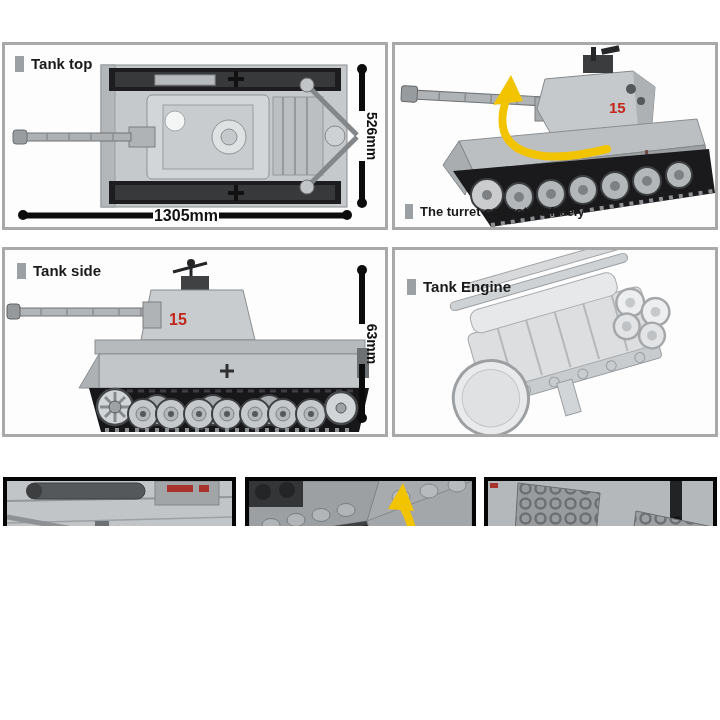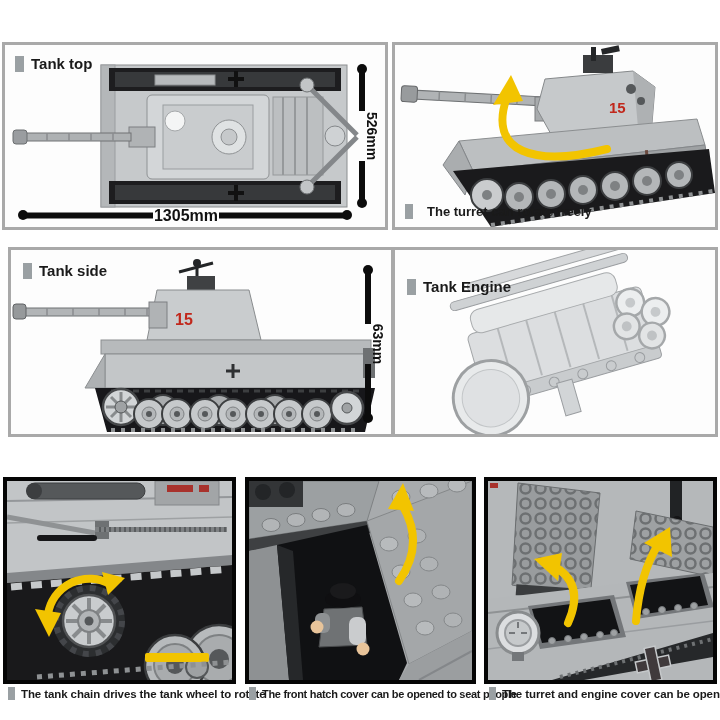--- a/index.html
+++ b/index.html
@@ -1,28 +1,28 @@
 <!DOCTYPE html>
 <html><head>
 <meta charset="utf-8">
 <style>
   html,body{margin:0;padding:0;background:#fff;}
-  .stage{position:relative;width:720px;height:720px;background:#ffffff;overflow:hidden;
+  .stage{position:relative;width:720px;height:526px;background:#ffffff;overflow:hidden;
          font-family:"Liberation Sans",sans-serif;color:#1a1a1a;}
   .panel{position:absolute;background:#fdfdfd;border:3px solid #a9a9a9;box-sizing:border-box;}
   .photo{position:absolute;background:#b7babc;border:4px solid #050505;box-sizing:border-box;overflow:hidden;}
   .panel svg,.photo svg{display:block;width:100%;height:100%;}
   .plabel{position:absolute;display:flex;align-items:center;gap:7px;z-index:5;}
   .plabel .txt{font-weight:bold;font-size:15px;white-space:nowrap;}
   .bullet{display:inline-block;width:9px;height:16px;background:#9aa0a3;flex:0 0 auto;}
   .caption{position:absolute;display:flex;align-items:center;gap:6px;z-index:5;}
   .caption .bullet{width:7px;height:13px;}
   .caption .txt{font-weight:bold;font-size:11.5px;white-space:nowrap;letter-spacing:-0.1px;}
   .caption.tight .txt{font-size:11px;letter-spacing:-0.3px;}
-  .incap{position:absolute;left:10px;bottom:8px;display:flex;align-items:center;gap:14px;z-index:5;}
+  .incap{position:absolute;left:10px;bottom:8px;display:flex;align-items:center;gap:7px;z-index:5;}
   .incap .bullet{width:8px;height:15px;}
   .incap .txt{font-weight:bold;font-size:13px;white-space:nowrap;}
   svg text{font-family:"Liberation Sans",sans-serif;}
 </style>
 </head>
 <body>
 
 <div class="stage">
 
   <div class="panel" style="left:2px;top:42px;width:386px;height:188px;">
@@ -151,21 +151,21 @@
         <path d="M 212 104 C 140 122 92 108 112 52" fill="none" stroke="#f2c400" stroke-width="8" stroke-linecap="round"></path>
         <polygon points="98,60 116,30 128,56" fill="#f2c400"></polygon>
       </g>
     </svg>
     <div class="incap">
       <span class="bullet"></span>
       <span class="txt">The turret can rotate freely</span>
     </div>
   </div>
 
-  <div class="panel" style="left:8px;top:247px;width:386px;height:190px;">
+  <div class="panel" style="left:2px;top:247px;width:386px;height:190px;">
     <div class="plabel" style="left:12px;top:12px;">
       <span class="bullet"></span>
       <span class="txt">Tank side</span>
     </div>
     <svg viewBox="0 0 380 184">
 
       <g stroke="#232527" stroke-width="3">
           <line x1="168" y1="22" x2="202" y2="13"></line>
           <line x1="186" y1="12" x2="186" y2="40"></line>
         </g>

